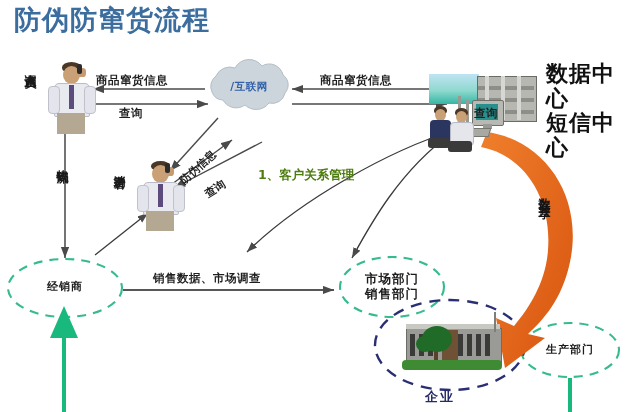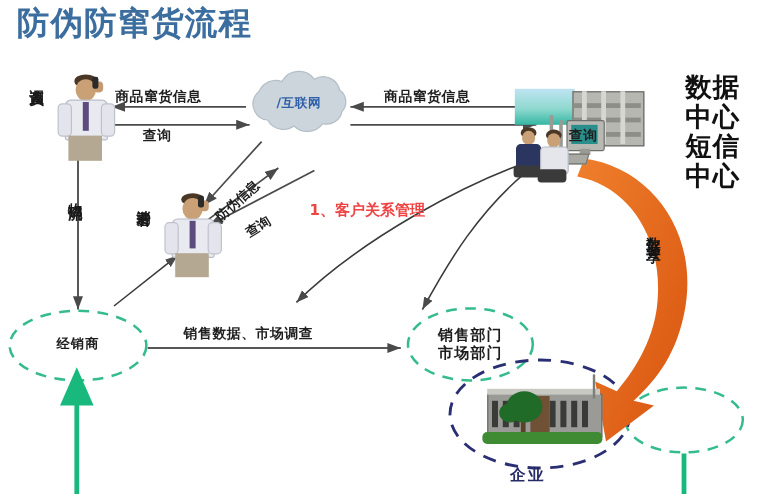--- a/index.html
+++ b/index.html
@@ -47,21 +47,21 @@
   .node-lbl.small{font-size:12.5px;}
   .ent-lbl{font-size:13px;font-weight:bold;color:#262a66;letter-spacing:2px;}
 
   
   .share{
     writing-mode:vertical-rl;text-orientation:upright;
     font-size:12px;font-weight:bold;color:#141414;letter-spacing:3px;
   }
 
   
-  .numlist{font-size:12.5px;color:#ef4444;font-weight:bold;line-height:1.45;}
+  .numlist{font-size:12.5px;color:#4d7c0f;font-weight:bold;line-height:1.45;}
 
   
   .cloud-txt{
     position:absolute;text-align:center;font-size:10.5px;font-weight:bold;
     color:#2f5fa8;line-height:1.25;letter-spacing:.5px;width:100%;
   }
 
   
   .person{position:absolute;}
   .p-head{position:absolute;border-radius:50%;background:#caa176;}
@@ -262,32 +262,33 @@
   <div class="lbl flowlbl" style="left:320px;top:74px;">商品窜货信息</div>
   <div class="lbl flowlbl" style="left:474px;top:107px;">查询</div>
 
   <div class="lbl flowlbl2 rot-a" style="left:178px;top:178px;">防伪信息</div>
   <div class="lbl flowlbl2 rot-b" style="left:203px;top:190px;">查询</div>
 
   <div style="position:absolute;left:258px;top:166px;">
     <div class="numlist">1、客户关系管理</div>
   </div>
 
-  <div style="position:absolute;left:546px;top:62px;margin-left:25px;">
+  <div style="position:absolute;left:546px;top:62px;">
     <div class="dc">数据中心</div>
     <div class="dc">短信中心</div>
   </div>
 
   <div class="lbl node-lbl" style="left:23px;top:281px;width:84px;">经销商</div>
 
   <div class="lbl flowlbl" style="left:153px;top:272px;">销售数据、市场调查</div>
 
   <div style="position:absolute;left:342px;top:272px;width:100px;">
+    <div class="node-lbl small">市场部门</div>
     <div class="node-lbl small">销售部门</div>
-    <div class="node-lbl small">市场部门</div>
-  </div>
-
+  </div>
+
+  <div class="lbl node-lbl" style="left:528px;top:344px;width:84px;">生产部门</div>
 
   <div class="lbl ent-lbl" style="left:381px;top:390px;margin-left:44px;">企业</div>
 
   <div class="lbl share" style="left:538px;top:188px;">数据共享</div>
 
 </div>
 
 </body></html>

